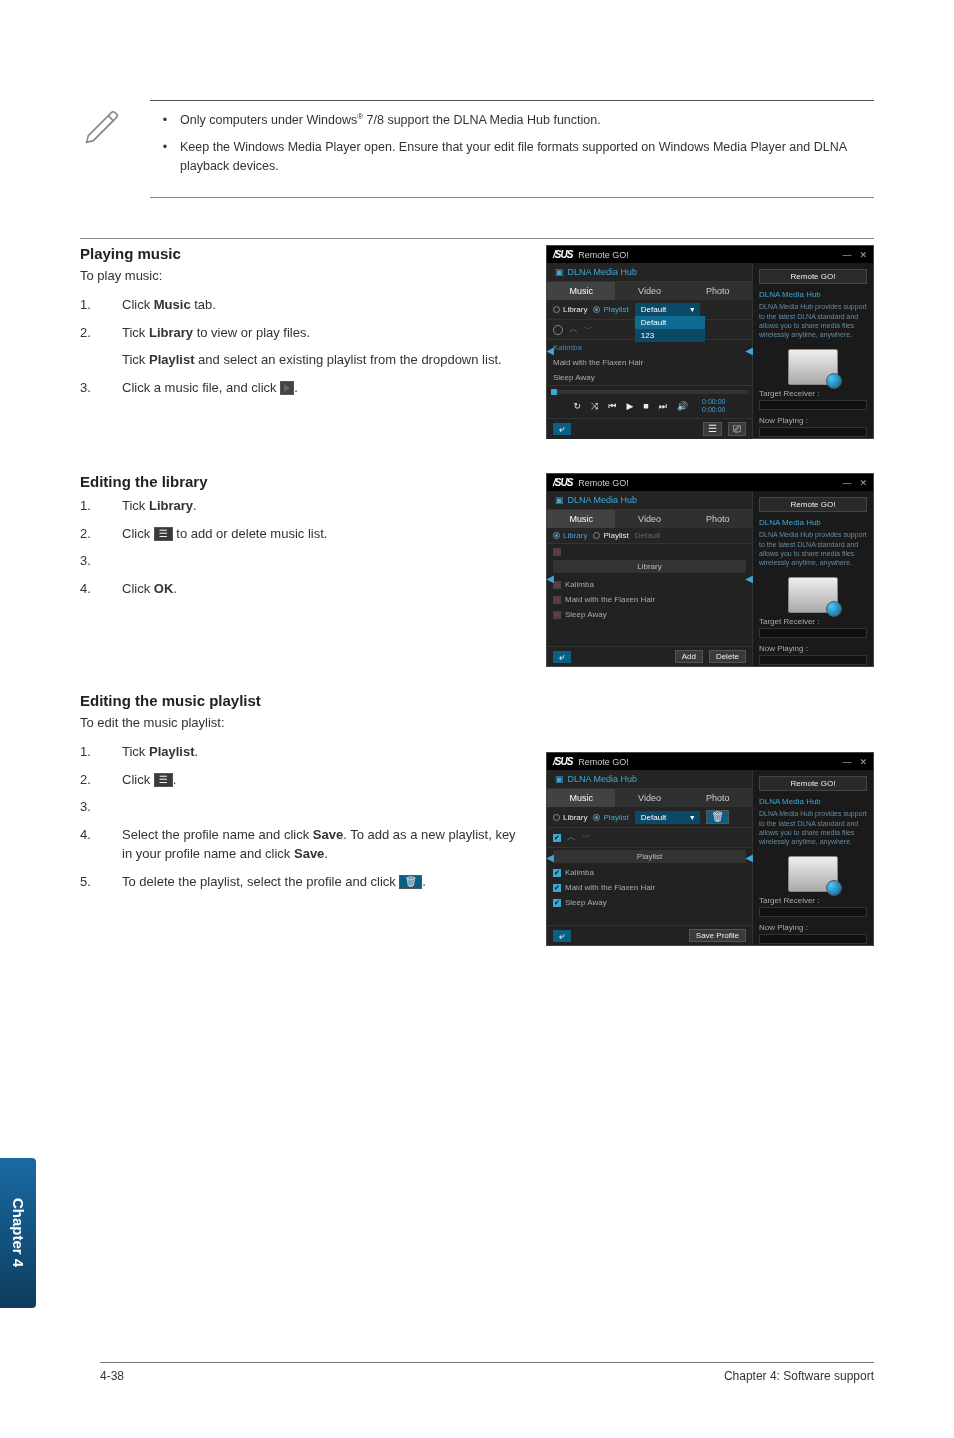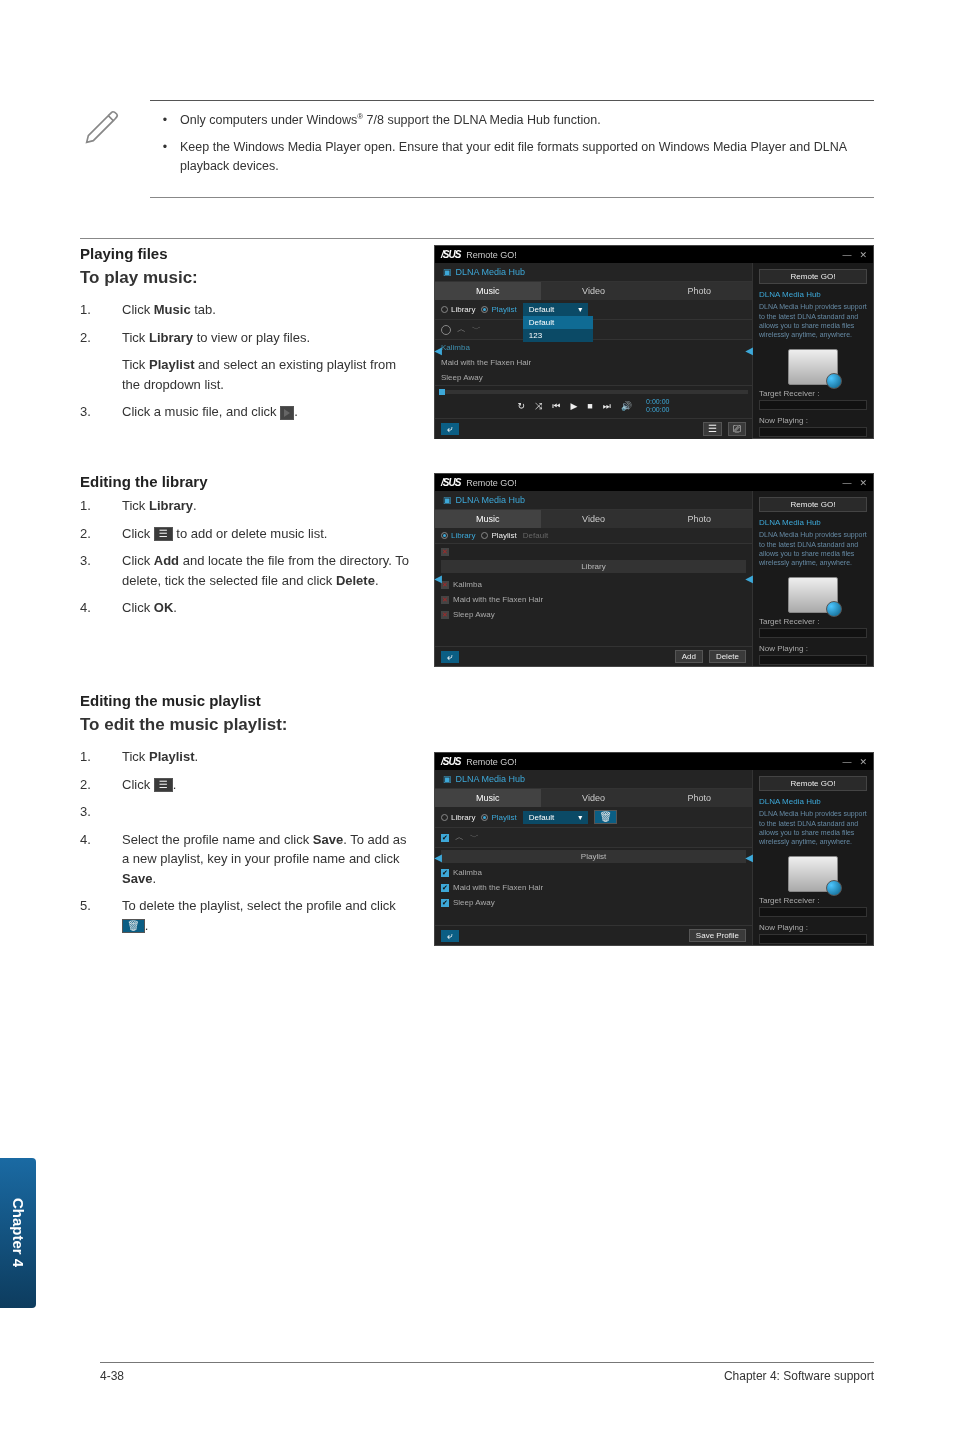--- a/index.html
+++ b/index.html
@@ -76,22 +76,22 @@
     font-size: 13px;
     color: #333;
   }
   .left-col h3 {
     font-size: 15px;
     font-weight: bold;
     margin-bottom: 6px;
     color: #222;
   }
   .left-col .sub {
-    font-weight: bold;
-    font-size: 17px;
+    font-weight: normal;
+    font-size: 13px;
     margin-bottom: 12px;
   }
   ol.steps {
     list-style: none;
     counter-reset: step;
   }
   ol.steps li {
     display: flex;
     margin-bottom: 8px;
     line-height: 1.5;
@@ -102,21 +102,21 @@
   }
   ol.steps li .txt {
     flex: 1;
   }
   .indent-para {
     margin-left: 42px;
     margin-bottom: 8px;
     line-height: 1.5;
   }
   .right-col {
-    width: 440px;
+    width: 328px;
     flex-shrink: 0;
   }
   .app-window {
     background: #1e1e1e;
     border: 1px solid #444;
     width: 100%;
     font-size: 9px;
     color: #eee;
     display: flex;
     flex-direction: column;
@@ -502,21 +502,21 @@
         <span class="dot">•</span>
         <span class="bt">Keep the Windows Media Player open. Ensure that your edit file formats supported on Windows Media Player and DLNA playback devices.</span>
       </div>
     </div>
   </div>
 
   <hr class="hr">
 
   <div class="section">
     <div class="left-col">
-      <h3>Playing files</h3>
+      <h3>Playing music</h3>
       <div class="sub">To play music:</div>
       <ol class="steps">
         <li>
             <span class="num">1.</span>
             <span class="txt"><span>Click </span><b>Music</b><span> tab.</span></span>
           </li>
         <li>
             <span class="num">2.</span>
             <span class="txt"><span>Tick </span><b>Library</b><span> to view or play files.</span></span>
           </li>
@@ -638,21 +638,20 @@
         <li>
             <span class="num">1.</span>
             <span class="txt"><span>Tick </span><b>Library</b><span>.</span></span>
           </li>
         <li>
             <span class="num">2.</span>
             <span class="txt"><span>Click </span><span class="inline-btn">☰</span><span> to add or delete music list.</span></span>
           </li>
         <li>
             <span class="num">3.</span>
-            <span class="txt"><span>Click </span><b>Add</b><span> and locate the file from the directory. To delete, tick the selected file and click </span><b>Delete</b><span>.</span></span>
           </li>
         <li>
             <span class="num">4.</span>
             <span class="txt"><span>Click </span><b>OK</b><span>.</span></span>
           </li>
       </ol>
     </div>
     <div class="right-col">
 
       <div class="app-window">

